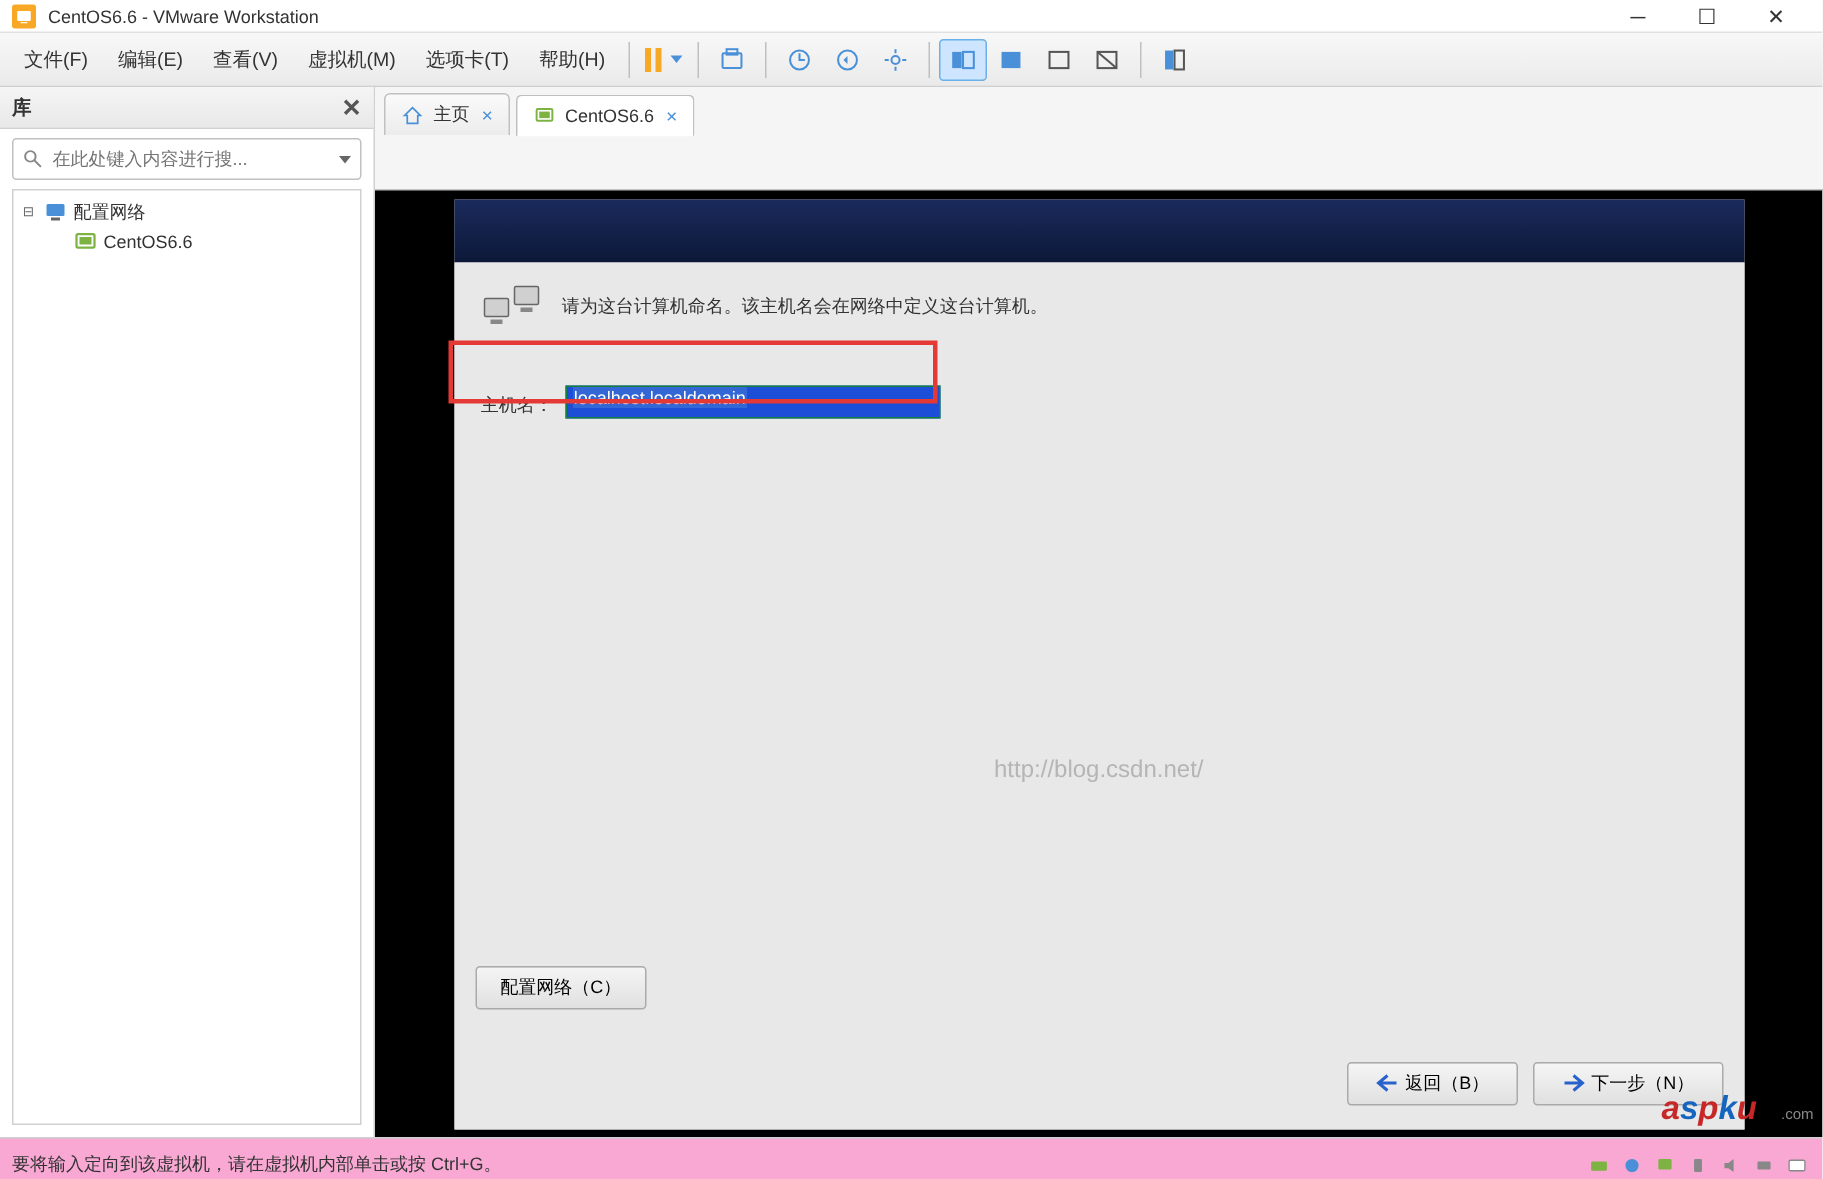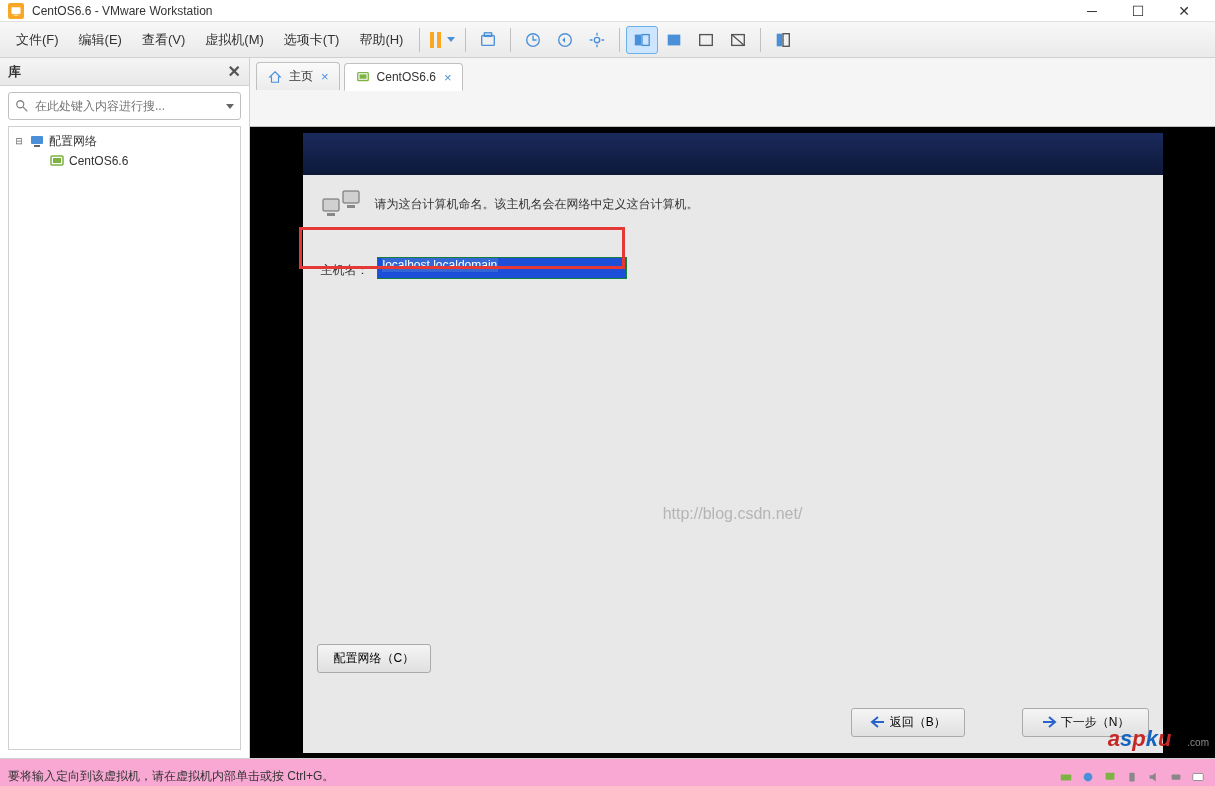--- a/index.html
+++ b/index.html
@@ -58,21 +58,21 @@
     .installer-body { position: absolute; top: 42px; left: 0; right: 0; bottom: 0; background: #e8e8e8; }
     .installer-msg { display: flex; align-items: center; padding: 14px 18px; font-size: 12px; color: #333; }
     .installer-msg-icon { width: 40px; height: 32px; margin-right: 14px; display: flex; align-items: center; justify-content: center; }
     .hostname-row { display: flex; align-items: flex-end; padding: 6px 18px; font-size: 12px; margin-top: 16px; }
     .hostname-label { color: #333; margin-right: 8px; }
     .hostname-input { width: 250px; height: 22px; border: 1px solid #15803d; background: #1d4ed8; padding: 0 4px; font-size: 12px; }
     .hostname-input-text { background: #3367d6; color: #fff; padding: 0 1px; }
     .red-highlight { position: absolute; border: 3px solid #e53935; pointer-events: none; }
     .config-network-btn { position: absolute; left: 14px; bottom: 80px; padding: 5px 16px; font-size: 12px; border: 1px solid #aaa; border-radius: 3px; background: linear-gradient(#f5f5f5, #e0e0e0); cursor: pointer; }
     .nav-btns { position: absolute; right: 14px; bottom: 16px; display: flex; gap: 10px; }
-    .nav-btn { display: flex; align-items: center; padding: 5px 18px; font-size: 12px; border: 1px solid #aaa; border-radius: 3px; background: linear-gradient(#f5f5f5, #e0e0e0); cursor: pointer; margin-left: 47px; }
+    .nav-btn { display: flex; align-items: center; padding: 5px 18px; font-size: 12px; border: 1px solid #aaa; border-radius: 3px; background: linear-gradient(#f5f5f5, #e0e0e0); cursor: pointer; }
     .nav-btn svg { width: 16px; height: 14px; margin-right: 4px; }
     .watermark { position: absolute; top: 290px; left: 50%; transform: translateX(-50%); color: #b5b5b5; font-size: 16px; font-family: Liberation Sans, sans-serif; margin-top: 40px; }
     .aspku-watermark { position: absolute; right: 6px; bottom: 6px; font-size: 22px; font-weight: bold; font-style: italic; }
     .aspku-watermark .a1 { color: #c62828; }
     .aspku-watermark .a2 { color: #1565c0; }
     .aspku-watermark .small { font-size: 10px; color: #888; font-weight: normal; font-style: normal; padding-left: 16px; }
     
     
     .statusbar { height: 36px; display: flex; align-items: center; padding: 0 8px; font-size: 12px; color: #333; border-top: 1px solid #d0d0d0; background: #f9a8d4; justify-content: space-between; }
     .status-icons { display: flex; gap: 4px; align-items: center; }

